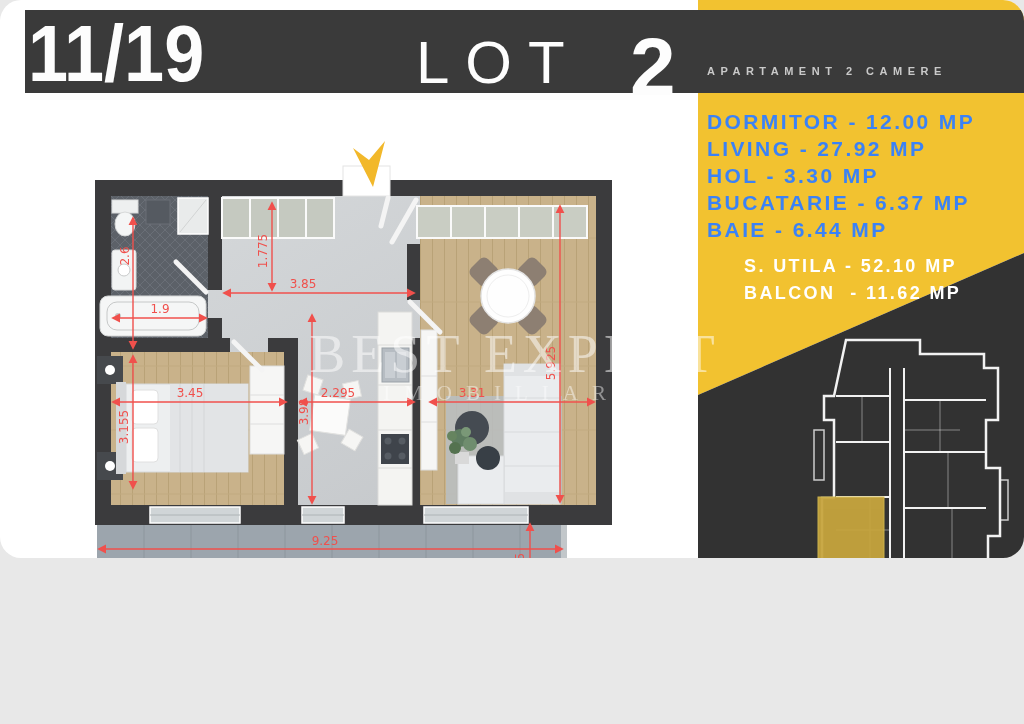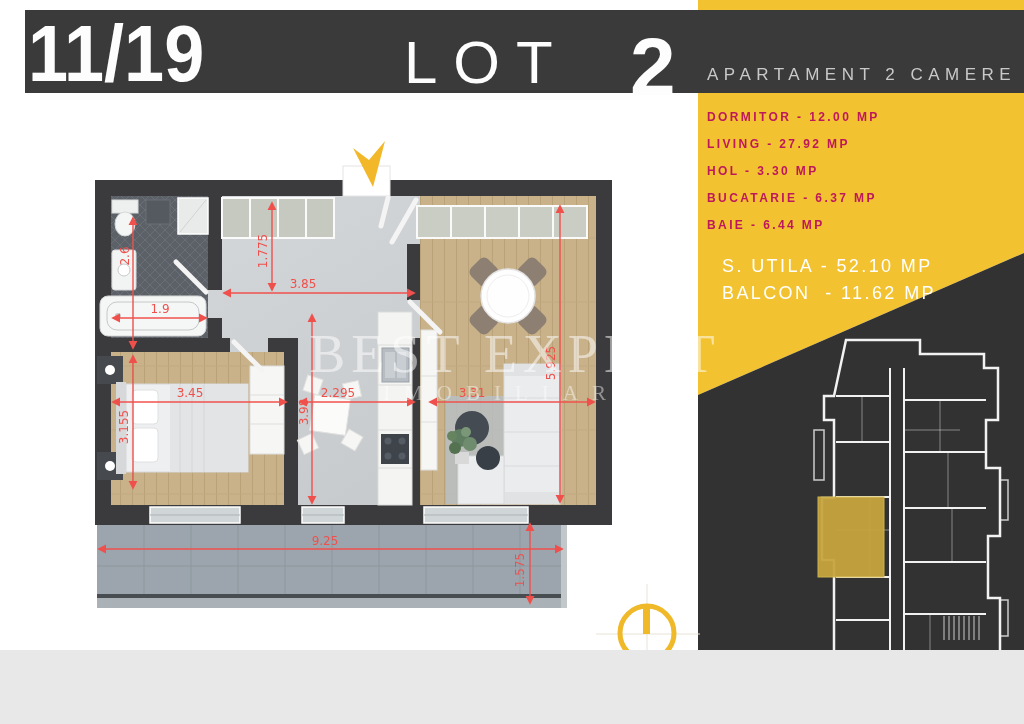--- a/index.html
+++ b/index.html
@@ -1,32 +1,32 @@
 <!DOCTYPE html>
 <html><head>
 <meta charset="utf-8">
 <style>
   html,body{margin:0;padding:0;background:#e8e8e8;}
-  #canvas{position:relative;width:1024px;height:650px;background:#ffffff;overflow:hidden;
-          font-family:"Liberation Sans",sans-serif;}
+  #canvas{position:relative;width:1024px;height:558px;background:#ffffff;overflow:hidden;
+          font-family:"Liberation Sans",sans-serif;border-radius:21px;}
   .panel{position:absolute;left:698px;top:0;width:326px;height:724px;}
   #panel-yellow{background:#f2c230;clip-path:polygon(0 0,326px 0,326px 253px,0 395px);z-index:1;}
   #panel-dark{background:#323232;clip-path:polygon(0 395px,326px 253px,326px 724px,0 724px);z-index:1;}
   #plan-svg{position:absolute;left:0;top:0;z-index:2;pointer-events:none;}
   #top-bar{position:absolute;left:25px;top:10px;width:999px;height:83px;background:#3a3a3a;z-index:3;}
   .hdr{position:absolute;z-index:4;color:#fdfdfd;line-height:1;white-space:pre;}
   #fraction{left:28px;top:14px;font-size:80px;font-weight:bold;transform:scaleX(.9);transform-origin:left top;}
-  #lot-label{left:404px;top:33px;font-size:60px;font-weight:500;letter-spacing:16px;}
+  #lot-label{left:416px;top:33px;font-size:60px;font-weight:500;letter-spacing:16px;}
   #lot-number{left:630px;top:26px;font-size:82px;font-weight:800;}
-  #subtitle{left:707px;top:66px;font-size:17px;font-weight:400;letter-spacing:5.5px;color:#c9c9c9;}
-  #room-list{position:absolute;left:707px;top:110px;z-index:4;color:#be185d;
-             font-size:12px;font-weight:700;letter-spacing:2.4px;}
+  #subtitle{left:707px;top:66px;font-size:11px;font-weight:700;letter-spacing:5.5px;color:#c9c9c9;}
+  #room-list{position:absolute;left:707px;top:110px;z-index:4;color:#3b82f6;
+             font-size:21px;font-weight:700;letter-spacing:2.4px;}
   #room-list .line{height:27px;white-space:pre;}
-  #totals{position:absolute;left:722px;top:256px;z-index:4;color:#ffffff;
-          font-size:18px;font-weight:400;letter-spacing:2.4px;}
+  #totals{position:absolute;left:744px;top:256px;z-index:4;color:#ffffff;
+          font-size:18px;font-weight:700;letter-spacing:2.4px;}
   #totals .line{height:27px;white-space:pre;}
 </style>
 </head>
 <body>
 
 <div id="canvas">
 
   <div id="panel-yellow" class="panel"></div>
   <div id="panel-dark" class="panel"></div>
 

